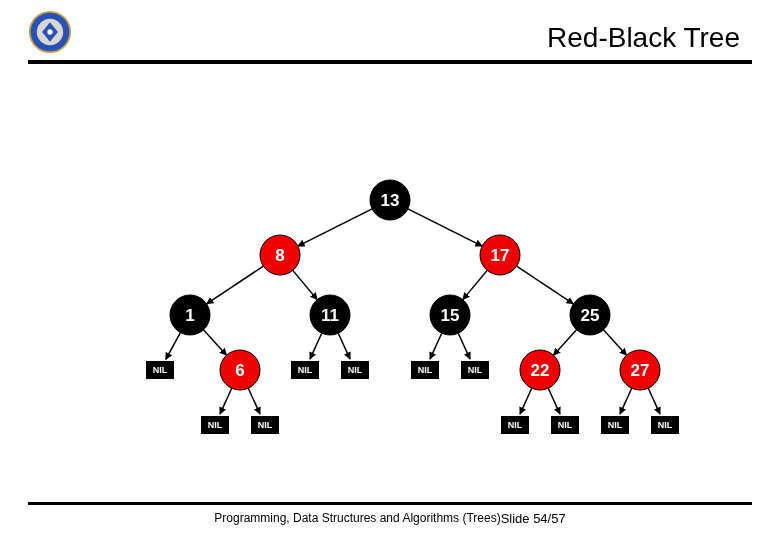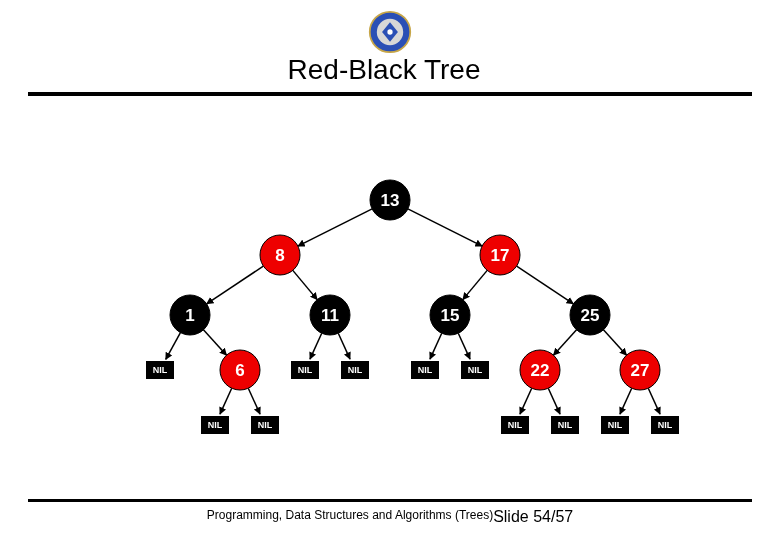--- a/index.html
+++ b/index.html
@@ -6,23 +6,22 @@
   body {
     width: 780px;
     height: 540px;
     background: #fff;
     font-family: Arial, Helvetica, sans-serif;
     position: relative;
     overflow: hidden;
   }
   .header {
     display: flex;
-    align-items: center;
+    align-items: flex-end;
     padding: 10px 28px 0 28px;
-    flex-direction: column;
   }
   .logo {
     width: 44px;
     height: 44px;
     flex: 0 0 44px;
   }
   .title {
     flex: 1;
     text-align: right;
     font-size: 28px;
@@ -52,21 +51,21 @@
     border: none;
     border-top: 3px solid #000;
     margin-bottom: 6px;
   }
   .footline {
     display: flex;
     justify-content: center;
     font-size: 12px;
     color: #000;
   }
-  .footline .right { font-size: 16px; }
+  .footline .right { font-size: 13px; }
 </style>
 </head>
 <body>
 
 <div class="header">
   <svg class="logo" viewBox="0 0 100 100">
     <circle cx="50" cy="50" r="46" fill="#2a4fb5" stroke="#c7a648" stroke-width="4"></circle>
     <circle cx="50" cy="50" r="30" fill="#d7d7d7"></circle>
     <path d="M50 28 L68 50 L50 72 L32 50 Z" fill="#2a4fb5"></path>
     <circle cx="50" cy="50" r="6" fill="#fff"></circle>

